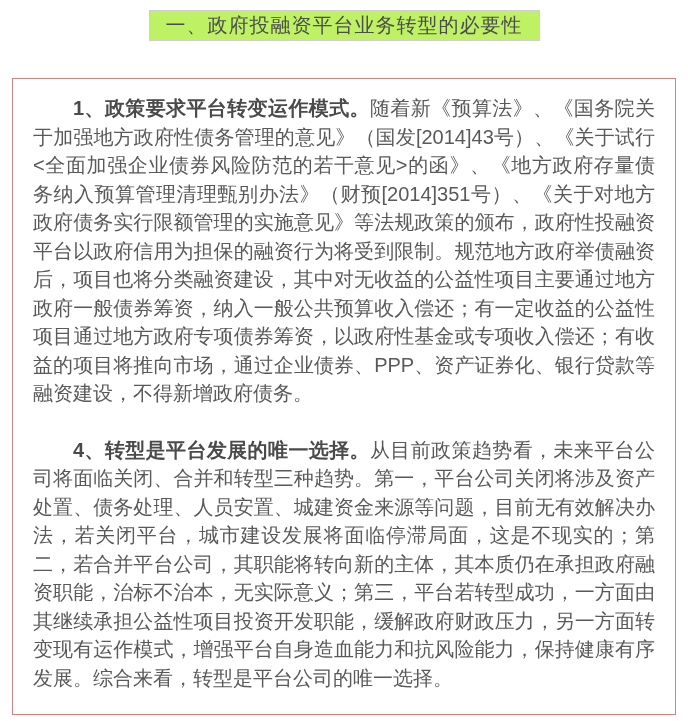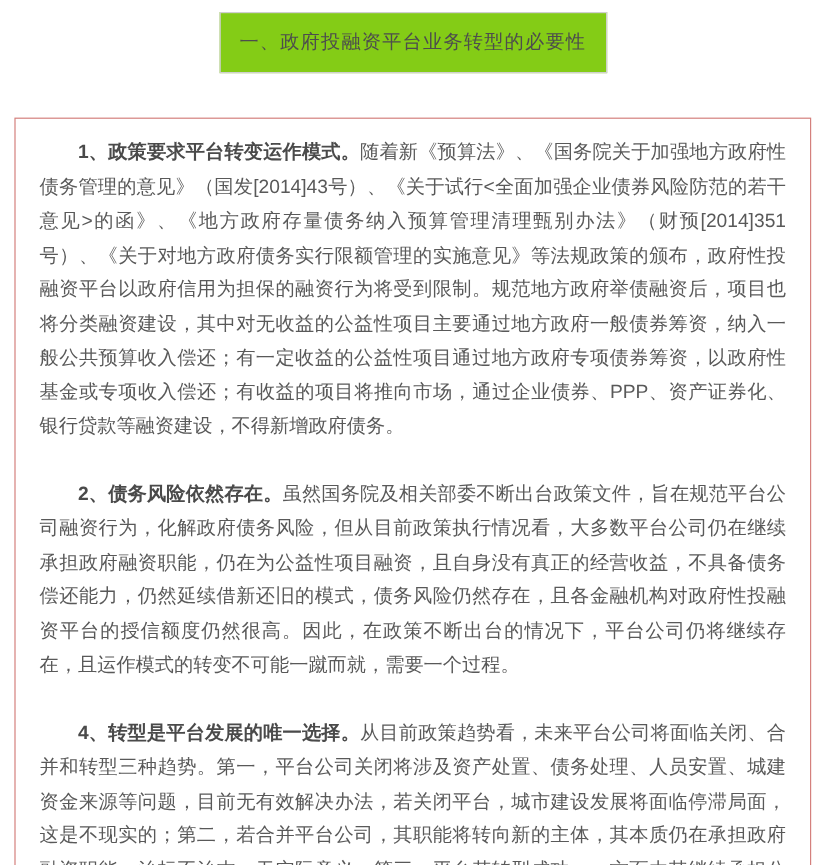--- a/index.html
+++ b/index.html
@@ -13,37 +13,37 @@
     font-family: "Liberation Sans", "DejaVu Sans", sans-serif;
     overflow: hidden;
   }
   .title-wrap {
     text-align: center;
     padding-top: 10px;
   }
   .title-box {
     display: inline-block;
     border: 1px solid #cfcfcf;
-    padding: 14px 16px;
-    font-size: 16px;
+    padding: 1px 16px;
+    font-size: 20px;
     letter-spacing: 1px;
     color: #4d4d4d;
-    background: #84cc16;
+    background: #bef264;
   }
   .content-box {
     box-sizing: border-box;
     width: 664px;
     margin: 37px auto 0 auto;
     border: 1px solid #d4807d;
     background: #ffffff;
     padding: 15px 20px 8px 20px;
   }
   .content-box p {
     margin: 0 0 28px 0;
-    font-size: 16px;
+    font-size: 20px;
     line-height: 28.5px;
     color: #595959;
     text-indent: 2em;
     text-align: justify;
   }
   .content-box p:last-child {
     margin-bottom: 14px;
   }
   .content-box p strong {
     color: #4a4a4a;
@@ -53,16 +53,15 @@
 </head>
 <body>
 
 <div class="title-wrap">
   <div class="title-box">一、政府投融资平台业务转型的必要性</div>
 </div>
 
 <div class="content-box">
   <p><strong>1、政策要求平台转变运作模式。</strong><span>随着新《预算法》、《国务院关于加强地方政府性债务管理的意见》（国发[2014]43号）、《关于试行&lt;全面加强企业债券风险防范的若干意见&gt;的函》、《地方政府存量债务纳入预算管理清理甄别办法》（财预[2014]351号）、《关于对地方政府债务实行限额管理的实施意见》等法规政策的颁布，政府性投融资平台以政府信用为担保的融资行为将受到限制。规范地方政府举债融资后，项目也将分类融资建设，其中对无收益的公益性项目主要通过地方政府一般债券筹资，纳入一般公共预算收入偿还；有一定收益的公益性项目通过地方政府专项债券筹资，以政府性基金或专项收入偿还；有收益的项目将推向市场，通过企业债券、PPP、资产证券化、银行贷款等融资建设，不得新增政府债务。</span></p>
 
-  <p><strong>2、债务风险依然存在。</strong><span>虽然国务院及相关部委不断出台政策文件，旨在规范平台公司融资行为，化解政府债务风险，但从目前政策执行情况看，大多数平台公司仍在继续承担政府融资职能，仍在为公益性项目融资，且自身没有真正的经营收益，不具备债务偿还能力，仍然延续借新还旧的模式，债务风险仍然存在，且各金融机构对政府性投融资平台的授信额度仍然很高。因此，在政策不断出台的情况下，平台公司仍将继续存在，且运作模式的转变不可能一蹴而就，需要一个过程。</span></p>
 
   <p><strong>4、转型是平台发展的唯一选择。</strong><span>从目前政策趋势看，未来平台公司将面临关闭、合并和转型三种趋势。第一，平台公司关闭将涉及资产处置、债务处理、人员安置、城建资金来源等问题，目前无有效解决办法，若关闭平台，城市建设发展将面临停滞局面，这是不现实的；第二，若合并平台公司，其职能将转向新的主体，其本质仍在承担政府融资职能，治标不治本，无实际意义；第三，平台若转型成功，一方面由其继续承担公益性项目投资开发职能，缓解政府财政压力，另一方面转变现有运作模式，增强平台自身造血能力和抗风险能力，保持健康有序发展。综合来看，转型是平台公司的唯一选择。</span></p>
 </div>
 
 </body></html>

